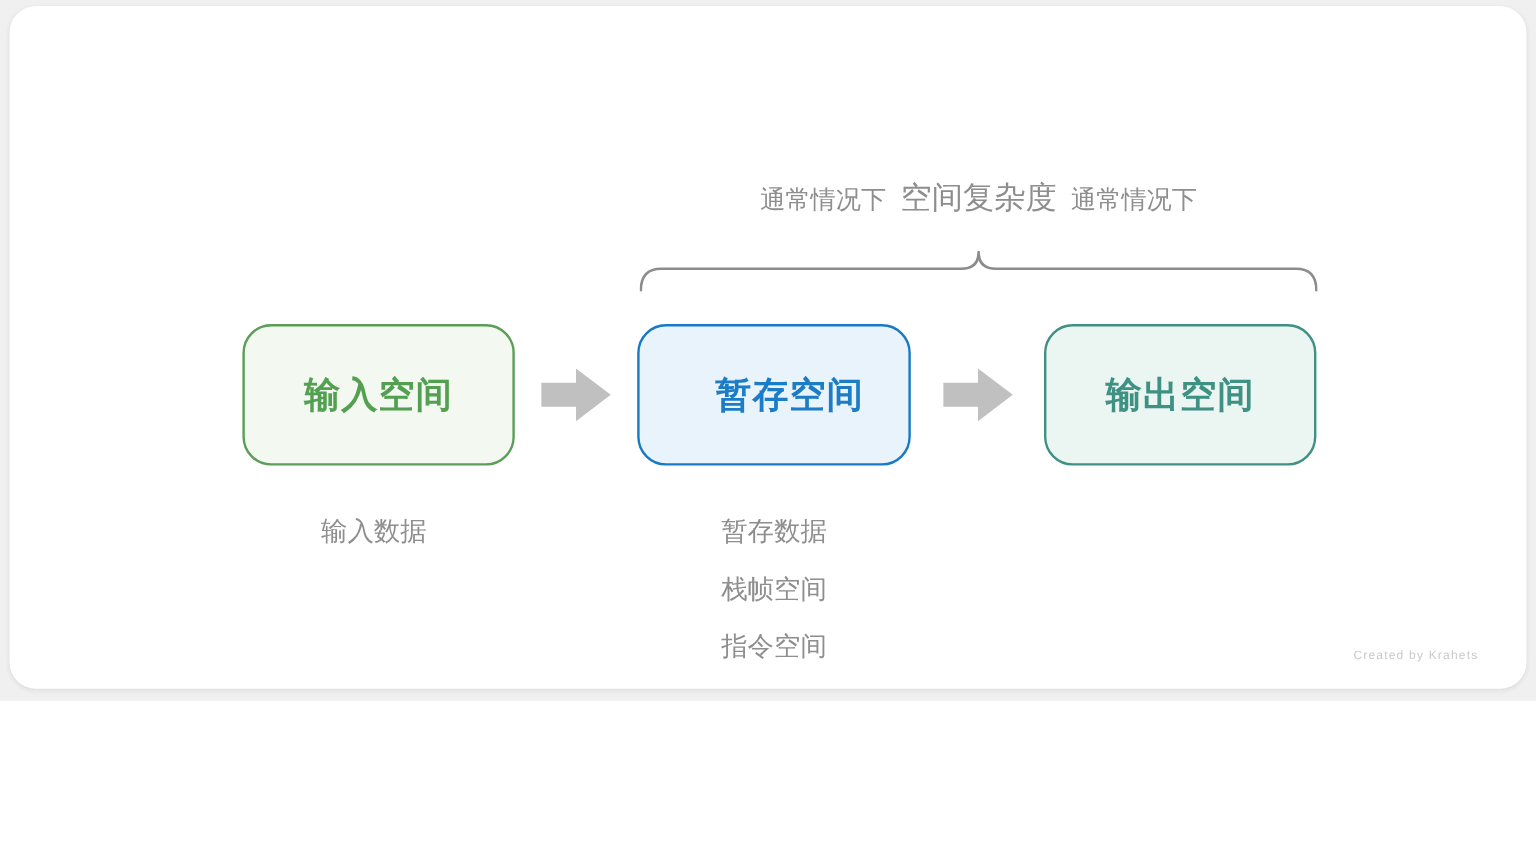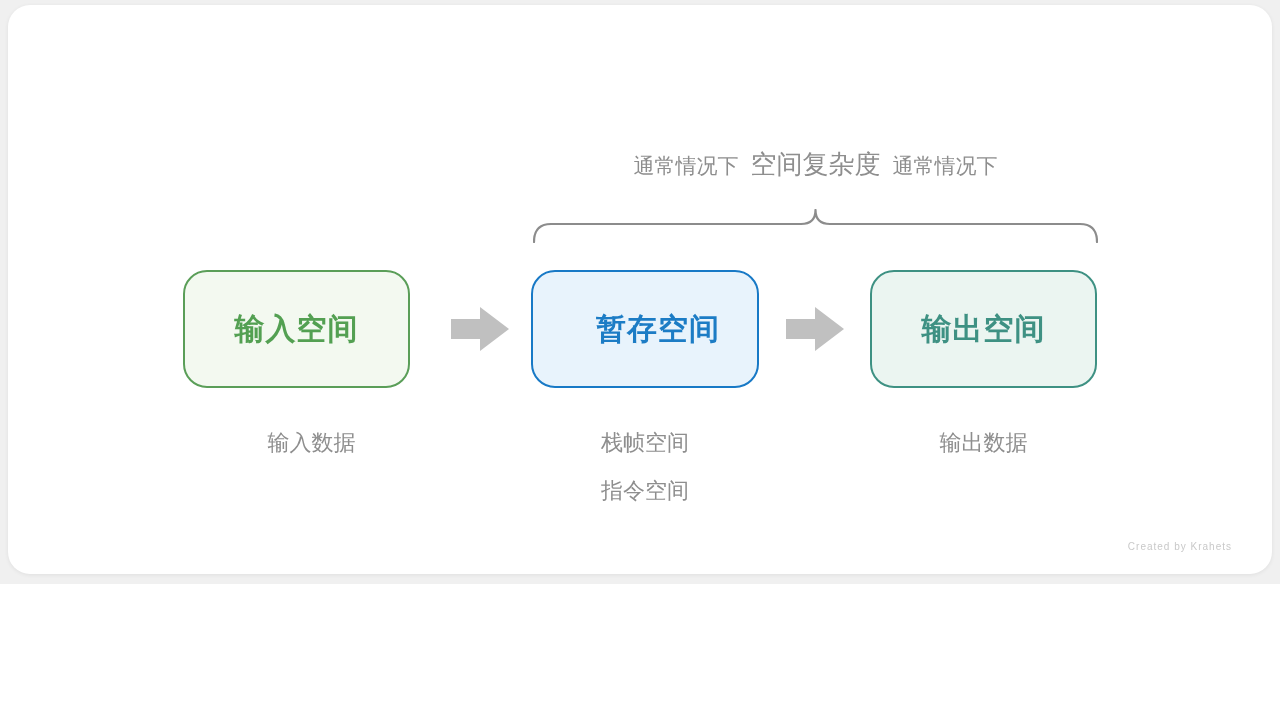--- a/index.html
+++ b/index.html
@@ -64,21 +64,21 @@
     border: 2.5px solid;
     box-sizing: border-box;
     display: flex;
     align-items: center;
     justify-content: center;
     font-size: 30px;
     font-weight: 700;
     letter-spacing: 1px;
   }
   .box-input {
-    left: 175px;
+    left: 194px;
     border-color: var(--green_border, #5a9e58);
     background: var(--green_bg, #f3f9f0);
     color: var(--green_text, #53a052);
   }
   .box-buffer {
     left: 523px;
     width: 228px;
     border-color: var(--blue_border, #1879c6);
     background: var(--blue_bg, #e8f3fc);
     color: var(--blue_text, #1c7cc5);
@@ -154,24 +154,22 @@
 
     <div class="box box-output">
       <span>输出空间</span>
     </div>
 
     <div class="note note-input">
       <div>输入数据</div>
     </div>
 
     <div class="note note-buffer">
+      <div>暂存数据</div>
       <div>栈帧空间</div>
       <div>指令空间</div>
     </div>
 
-    <div class="note note-output">
-      <div>输出数据</div>
-    </div>
 
     <div class="credit">Created by Krahets</div>
 
   </div>
 </div>
 
 </body></html>

